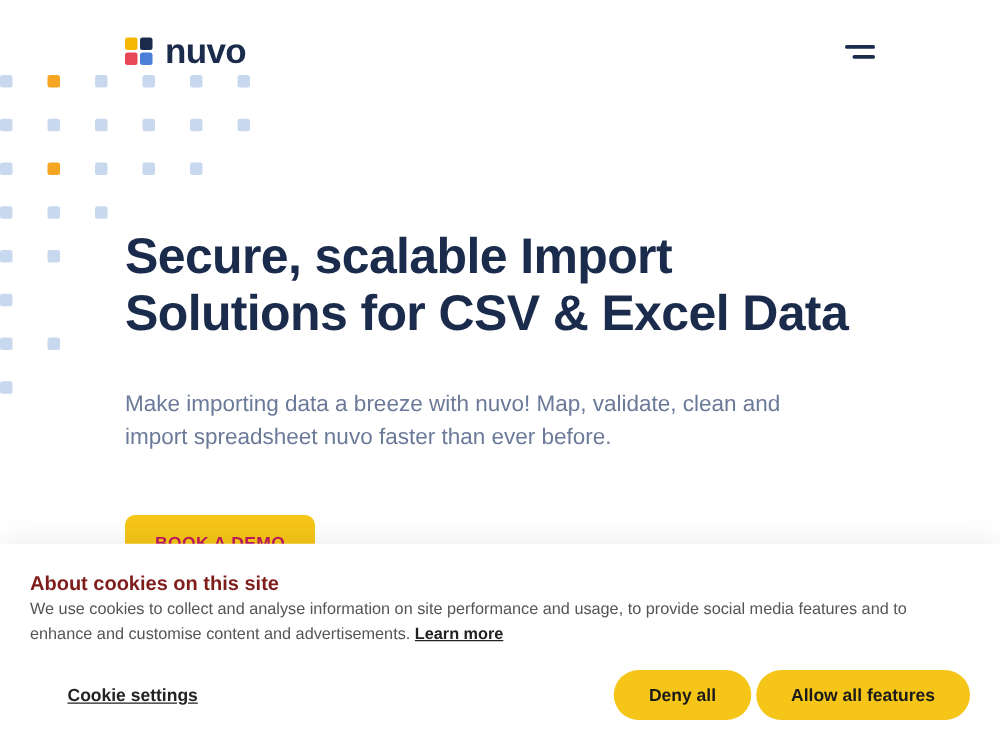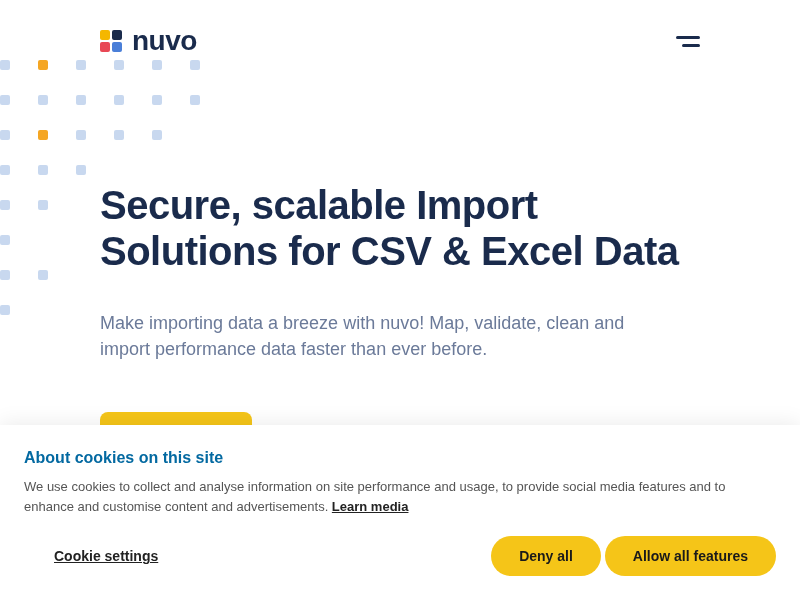--- a/index.html
+++ b/index.html
@@ -26,21 +26,21 @@
     .menu-icon span:nth-child(1) { width: 24px; }
     .menu-icon span:nth-child(2) { width: 18px; }
 
     .hero { position: relative; z-index: 2; padding: 100px 100px 40px; }
     .hero-title { font-size: 40px; font-weight: 700; color: #1a2b4c; line-height: 1.15; margin-bottom: 36px; letter-spacing: -0.5px; }
     .hero-subtitle { font-size: 18px; color: #6b7a99; line-height: 1.45; margin-bottom: 50px; max-width: 560px; }
 
     .cta-button { display: inline-block; background: #f5c518; color: #be185d; font-size: 14px; font-weight: 600; padding: 14px 24px; border-radius: 8px; border: none; cursor: pointer; letter-spacing: 0.3px; }
 
     .cookie-banner { position: absolute; bottom: 0; left: 0; right: 0; background: #fff; padding: 24px; box-shadow: 0 -2px 20px rgba(0,0,0,0.08); z-index: 10; }
-    .cookie-title { font-size: 16px; font-weight: 700; color: #0369a1; margin-bottom: 10px; }
+    .cookie-title { font-size: 16px; font-weight: 700; color: #7f1d1d; }
     .cookie-text { font-size: 13px; color: #555; line-height: 1.5; margin-bottom: 20px; }
     .cookie-learn-more { font-weight: 600; color: #222; text-decoration: underline; cursor: pointer; }
     .cookie-actions { display: flex; align-items: center; gap: 4px; }
     .cookie-settings { font-size: 14px; font-weight: 600; color: #222; text-decoration: underline; cursor: pointer; margin-right: auto; padding-left: 30px; }
     .cookie-btn { background: #f5c518; color: #1a1a1a; font-size: 14px; font-weight: 600; padding: 12px 28px; border-radius: 24px; border: none; cursor: pointer; }
   </style>
 </head>
 <body>
 
 <div class="bg-dots">
@@ -99,28 +99,28 @@
     <span class="logo-text">nuvo</span>
   </div>
   <div class="menu-icon">
     <span></span>
       <span></span>
   </div>
 </header>
 
 <section class="hero">
   <h1 class="hero-title">Secure, scalable Import Solutions for CSV &amp; Excel Data</h1>
-  <p class="hero-subtitle">Make importing data a breeze with nuvo! Map, validate, clean and import performance data faster than ever before.</p>
+  <p class="hero-subtitle">Make importing data a breeze with nuvo! Map, validate, clean and import spreadsheet nuvo faster than ever before.</p>
   <button class="cta-button">BOOK A DEMO</button>
 </section>
 
 <div class="cookie-banner">
   <h3 class="cookie-title">About cookies on this site</h3>
   <p class="cookie-text">
     <span>We use cookies to collect and analyse information on site performance and usage, to provide social media features and to enhance and customise content and advertisements. </span>
-    <a class="cookie-learn-more">Learn media</a>
+    <a class="cookie-learn-more">Learn more</a>
   </p>
   <div class="cookie-actions">
     <a class="cookie-settings">Cookie settings</a>
     <button class="cookie-btn">Deny all</button>
     <button class="cookie-btn">Allow all features</button>
   </div>
 </div>
 
 </body></html>

